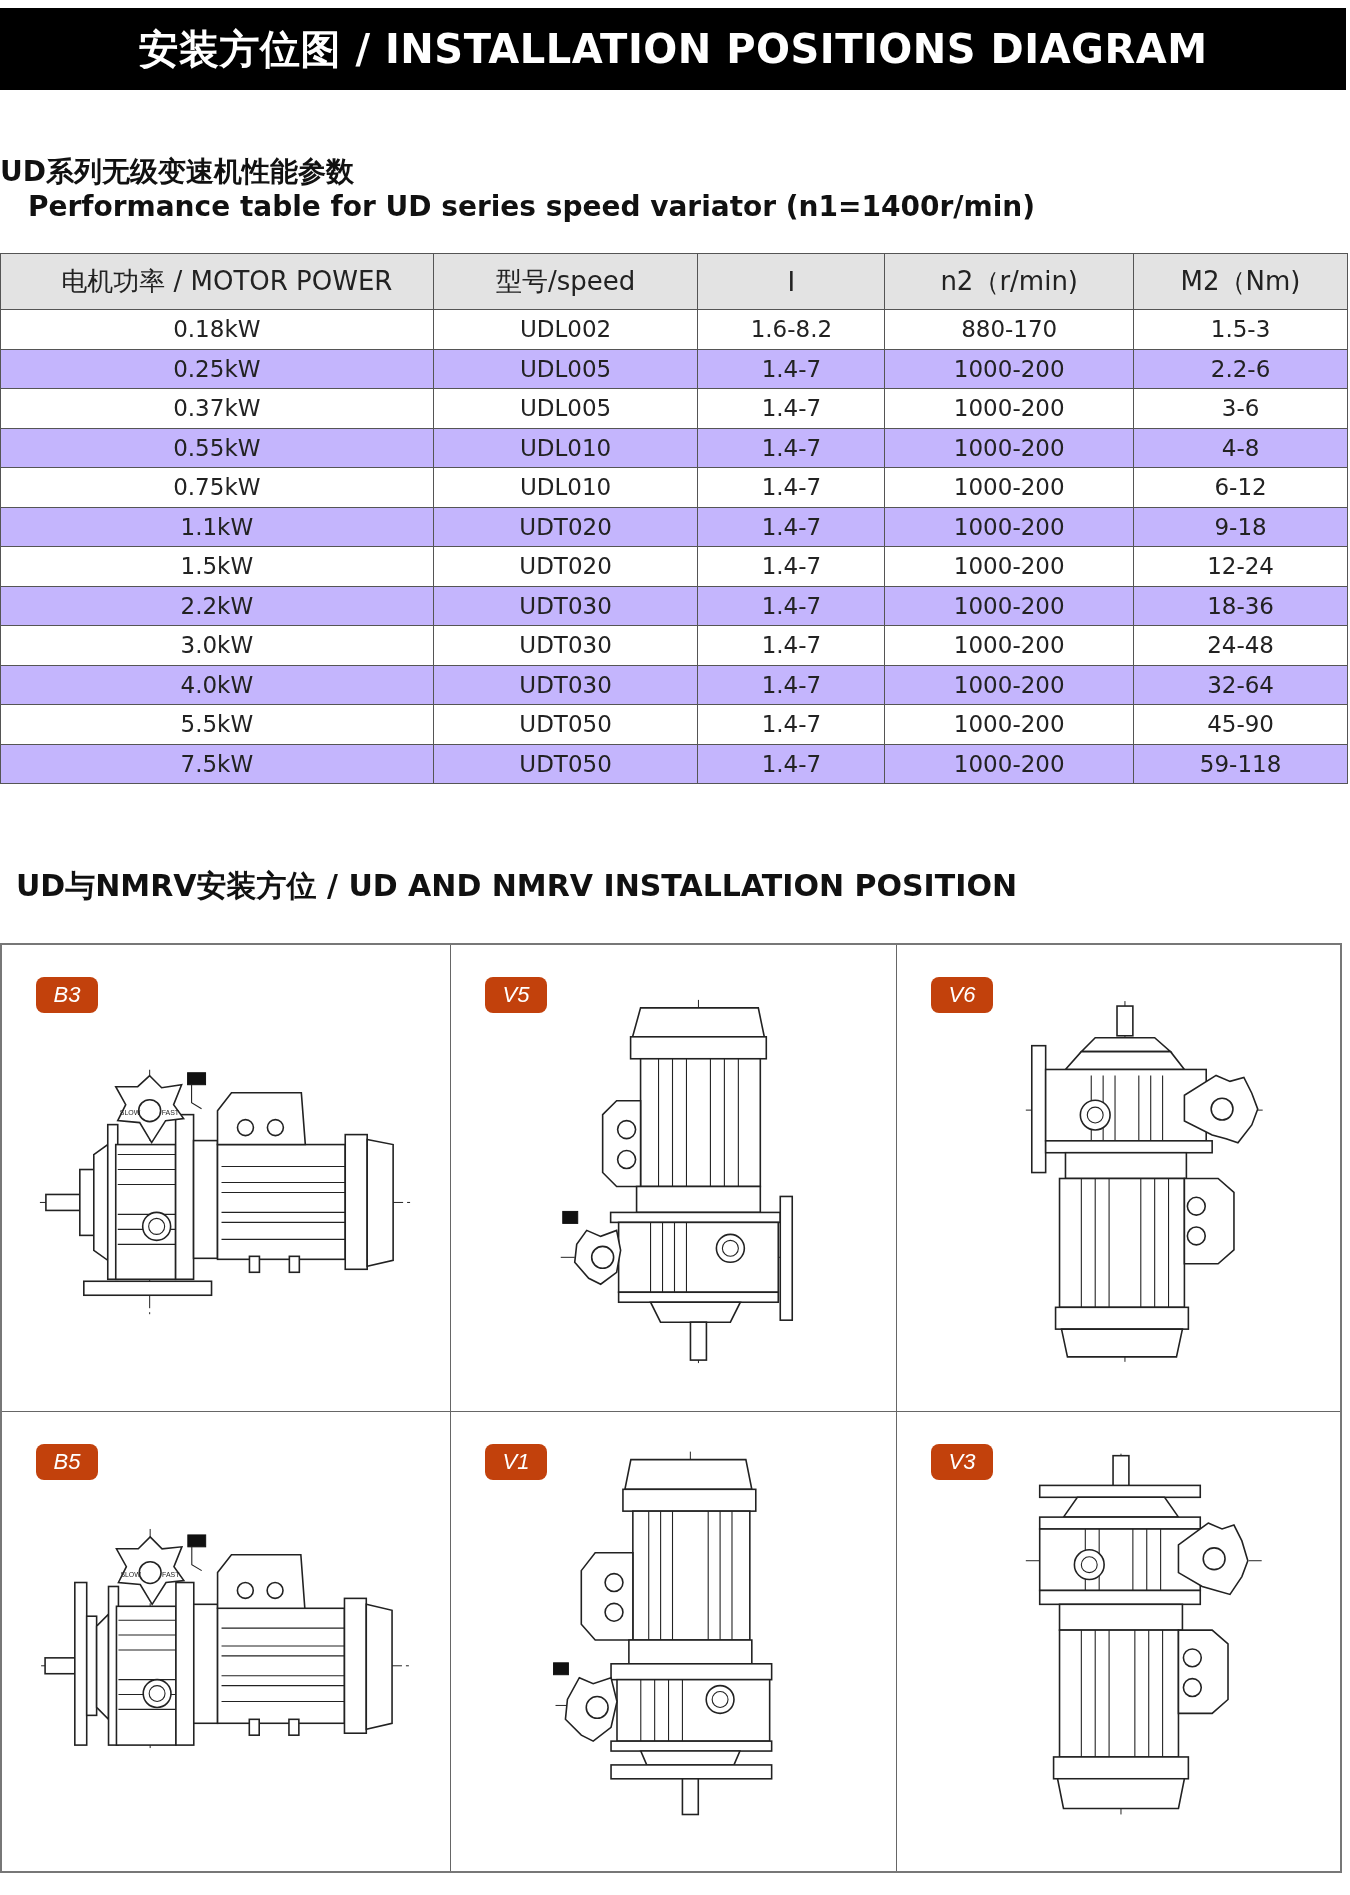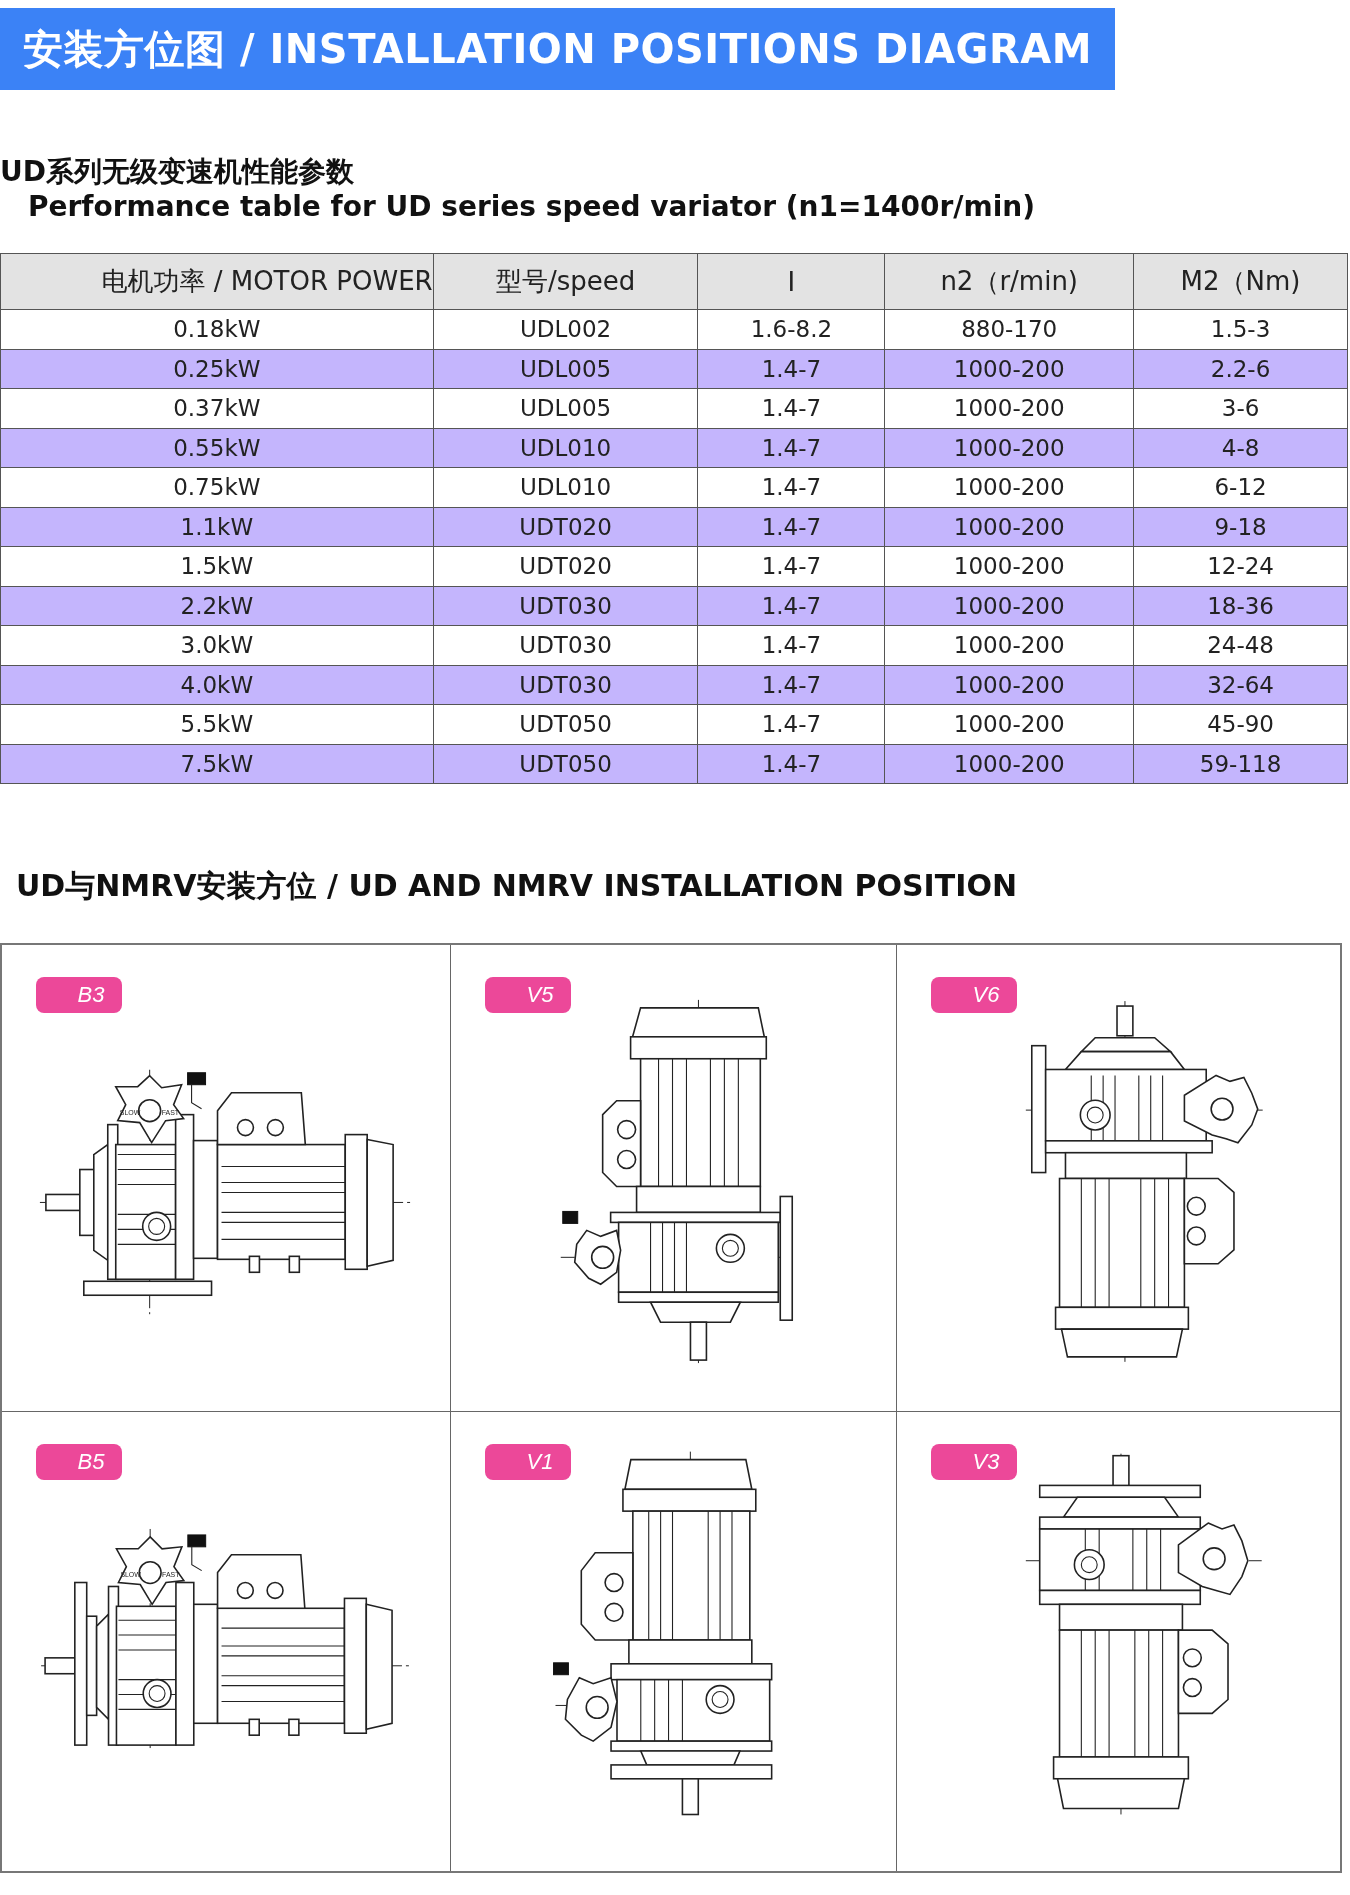--- a/index.html
+++ b/index.html
@@ -1,32 +1,32 @@
 <!DOCTYPE html>
 <html><head>
 <meta charset="utf-8">
 <style>
   html, body { margin: 0; padding: 0; background: #ffffff; }
   body { width: 1350px; height: 1895px; position: relative; overflow: hidden; font-family: "DejaVu Sans", "Liberation Sans", sans-serif; color: #1a1a1a; }
-  .banner { position: absolute; left: 0; top: 8px; width: 1115px; height: 82px; background: #3b82f6; display: flex; align-items: center; justify-content: center; }
+  .banner { position: absolute; left: 0; top: 8px; width: 1346px; height: 82px; background: #000000; display: flex; align-items: center; justify-content: center; }
   .banner-title { color: #ffffff; font-weight: bold; font-size: 40px; letter-spacing: 0.5px; font-family: "DejaVu Sans", sans-serif; }
   .h-block { position: absolute; left: 0; top: 155px; }
   .h-cn { font-weight: bold; font-size: 28px; line-height: 34px; color: #111; }
   .h-en { font-weight: bold; font-size: 28px; line-height: 36px; color: #111; white-space: nowrap; padding-left: 28px; }
   table.perf { position: absolute; left: 0; top: 253px; width: 1348px; border-collapse: collapse; font-family: "DejaVu Sans", sans-serif; }
   table.perf th, table.perf td { border: 1.5px solid #555; text-align: center; padding: 0; }
   table.perf th { height: 55px; background: #e3e3e3; font-weight: normal; font-size: 26px; color: #222; }
   table.perf td { height: 38.5px; font-size: 23px; color: #222; }
   table.perf tr.alt td { background: #c4b5fd; }
   .h2 { position: absolute; left: 16px; top: 866px; font-weight: bold; font-size: 30px; color: #111; white-space: nowrap; }
   .grid { position: absolute; left: 0; top: 943px; width: 1342px; height: 930px; border: 2px solid #777; box-sizing: border-box; display: grid; grid-template-columns: 449px 446px 1fr; grid-template-rows: 467px 1fr; }
   .cell { position: relative; border-right: 1.5px solid #666; border-bottom: 1.5px solid #666; }
   .cell.c3 { border-right: none; }
   .cell.r2 { border-bottom: none; }
-  .badge { position: absolute; left: 34px; top: 32px; width: 62px; height: 36px; background: #ec4899; border-radius: 8px; color: #fff; font-style: italic; font-size: 22px; display: flex; align-items: center; justify-content: center; font-family: "Liberation Sans", sans-serif; padding-left: 24px; }
+  .badge { position: absolute; left: 34px; top: 32px; width: 62px; height: 36px; background: #c2410c; border-radius: 8px; color: #fff; font-style: italic; font-size: 22px; display: flex; align-items: center; justify-content: center; font-family: "Liberation Sans", sans-serif; }
   .drawing { position: absolute; left: 0; top: 0; width: 100%; height: 100%; }
   svg .ln { fill: #fff; stroke: #222; stroke-width: 1.6; }
   svg .thin { fill: none; stroke: #222; stroke-width: 1.1; }
   svg .dash { fill: none; stroke: #222; stroke-width: 1; stroke-dasharray: 14 4 3 4; }
   svg .blk { fill: #111; stroke: #111; }
   svg text { font-family: "Liberation Sans", sans-serif; fill: #222; }
 </style>
 </head>
 <body>
 
@@ -42,21 +42,21 @@
 <table class="perf">
   <colgroup>
       <col style="width:433px">
       <col style="width:265px">
       <col style="width:187px">
       <col style="width:249px">
       <col style="width:214px">
     </colgroup>
   <thead>
     <tr>
-      <th style="text-align:right;padding-left:20px">电机功率 / MOTOR POWER</th>
+      <th style="text-align:center;padding-left:20px">电机功率 / MOTOR POWER</th>
       <th>型号/speed</th>
       <th>I</th>
       <th>n2（r/min)</th>
       <th>M2（Nm)</th>
     </tr>
   </thead>
   <tbody id="perf-body">
       <tr>
         <td>0.18kW</td>
         <td>UDL002</td>

